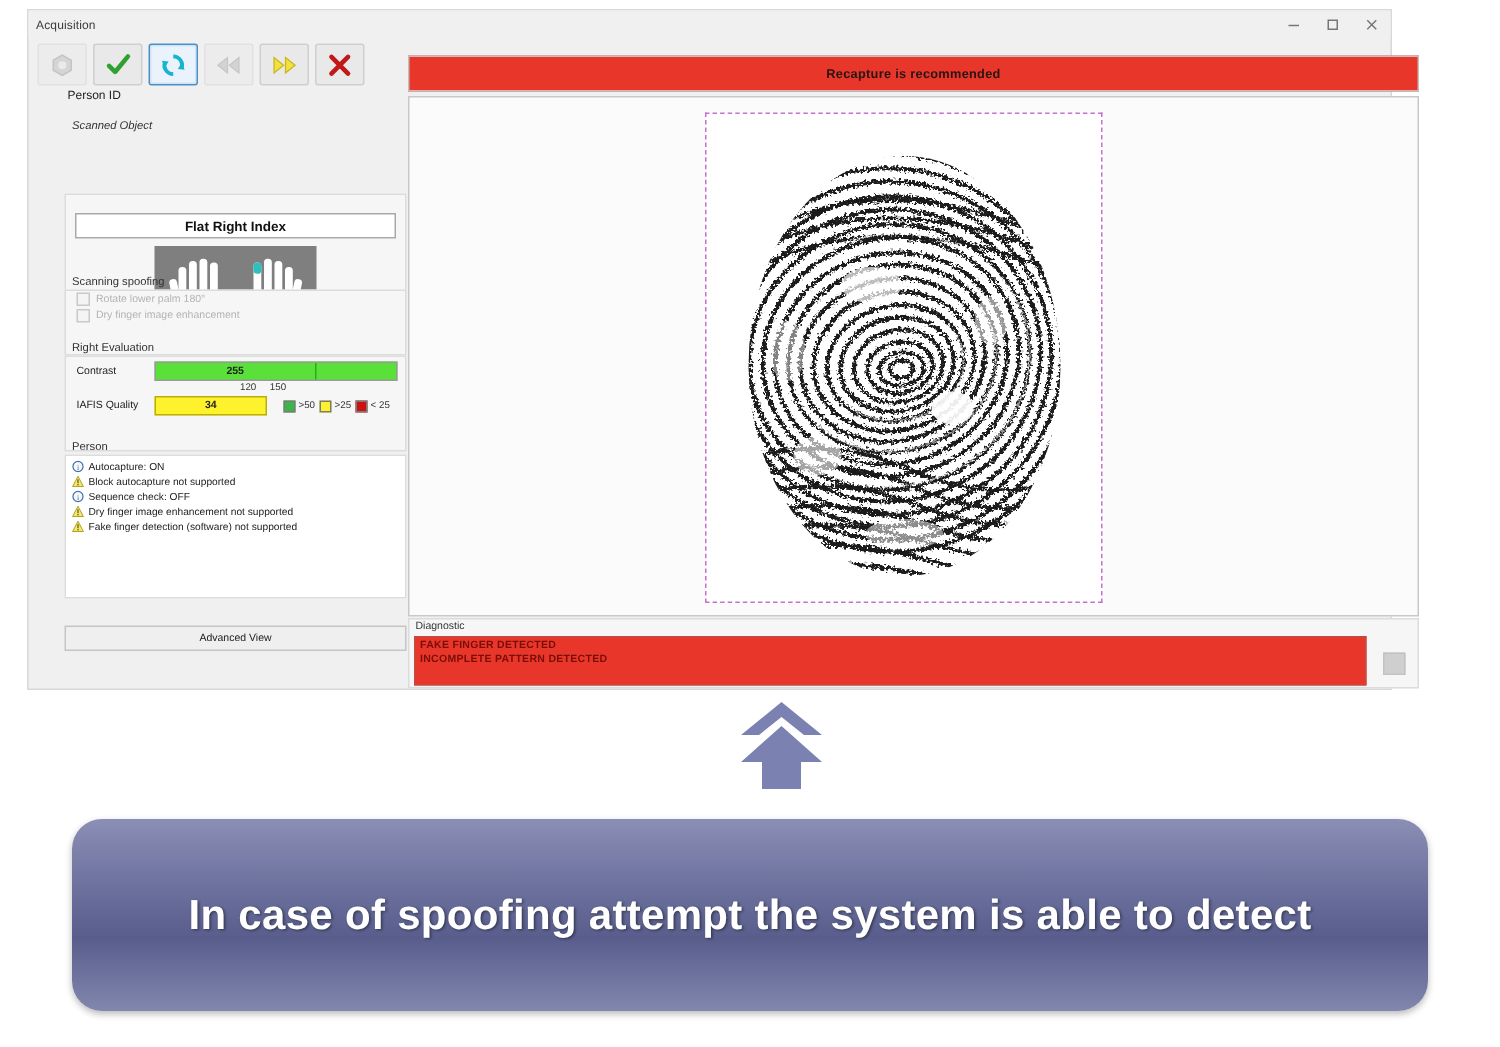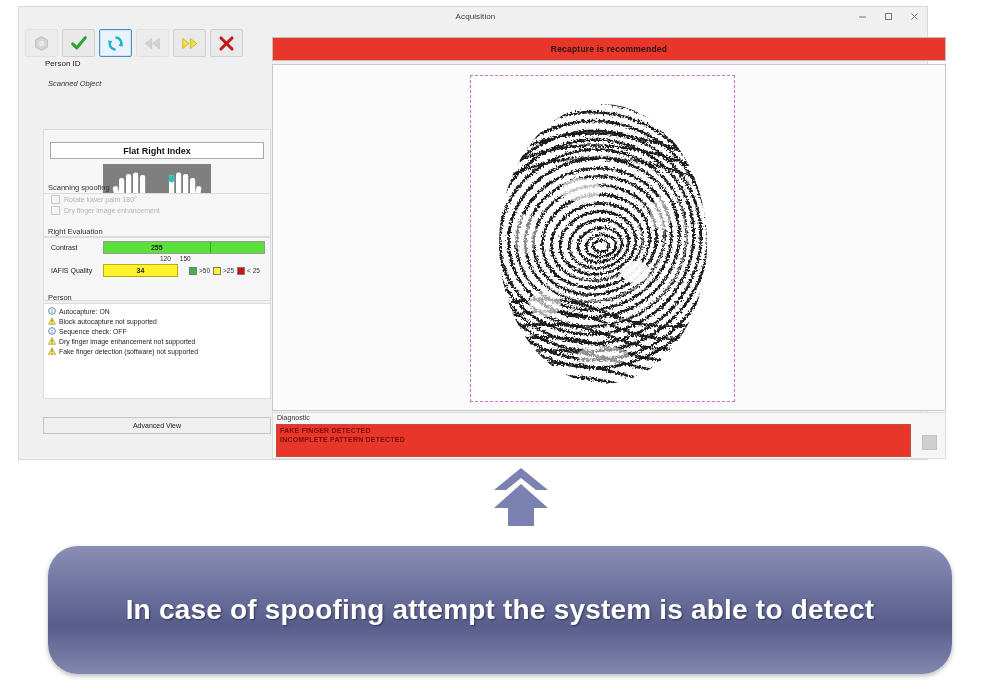--- a/index.html
+++ b/index.html
@@ -9,21 +9,21 @@
     overflow:hidden;position:relative;
   }
   
   #app-window{
     position:absolute;left:18px;top:6px;width:908px;height:452px;
     background:#f0f0f0;border:1px solid #d8d8d8;
     box-shadow:0 0 0 0 transparent;
   }
   #titlebar{
     height:18px;background:#f0f0f0;position:relative;
-    display:flex;align-items:center;justify-content:center;
+    display:flex;align-items:center;
   }
   #title-text{
     font-size:8px;color:#3a3a3a;padding-left:5px;letter-spacing:.1px;
   }
   .win-btns{position:absolute;right:0;top:0;height:18px;display:flex;}
   .win-btn{
     width:26px;height:18px;display:flex;align-items:center;justify-content:center;
     font-size:9px;color:#6b6b6b;
   }
   
@@ -130,21 +130,21 @@
   .diag-line{font-size:7px;color:#7a0d07;font-weight:bold;letter-spacing:.2px;line-height:9px;}
   #diag-scroll{
     position:absolute;right:8px;top:22px;width:13px;height:13px;
     background:#cfcfcf;border:1px solid #c2c2c2;
   }
   
   #arrow{position:absolute;left:492px;top:466px;width:58px;height:62px;}
   
   #caption{
     position:absolute;left:48px;top:546px;width:904px;height:128px;
-    border-radius:30px;
+    border-radius:20px;
     background:linear-gradient(180deg,#8b8fb5 0%,#6a6f9c 38%,#585d8c 62%,#8287ae 100%);
     box-shadow:0 2px 5px rgba(0,0,0,.28);
     display:flex;align-items:center;justify-content:center;
   }
   #caption-inner{text-align:center;padding:0 26px;}
   .cap-line{
     font-size:28px;font-weight:bold;color:#ffffff;
     line-height:36px;letter-spacing:.2px;
     text-shadow:1px 1px 2px rgba(0,0,0,.45);
   }

